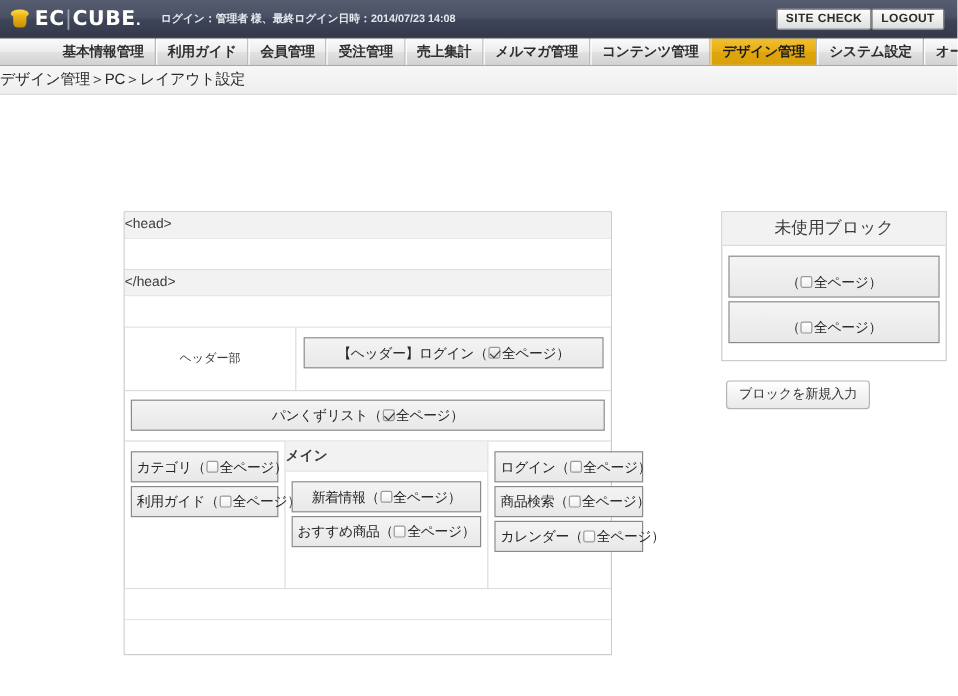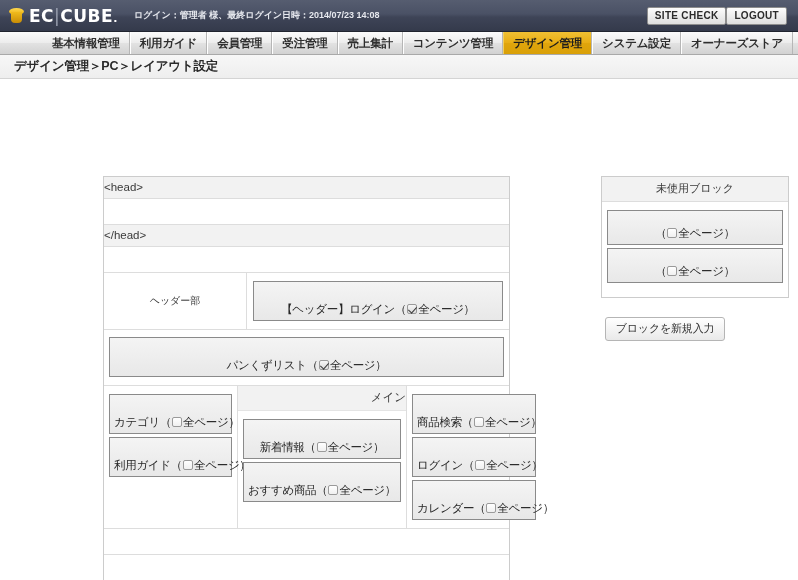--- a/index.html
+++ b/index.html
@@ -84,26 +84,24 @@
   .nav-tab.active {
     background: linear-gradient(to bottom,#f0c033 0%, #e8ad14 50%, #e0a50c 51%, #d9a008 100%);
     color: #1d1d1d;
     border-left-color: #f2ce5c;
   }
 
   
   #breadcrumb {
     height: 24px;
     display: flex; align-items: center;
-    padding-left: 14px;
     font-size: 12.5px; color: #2a2a2a;
     background: linear-gradient(to bottom,#f7f7f7,#eeeeee);
     border-bottom: 1px solid #d4d4d4;
     letter-spacing: -0.2px;
-    font-weight: bold;
   }
 
   
   #page {
     position: relative;
     width: 798px;
     height: 458px;
     border-radius: 11px;
   }
   #content {
@@ -138,21 +136,21 @@
   .band.tall  { min-height: 28px; }
 
   
   .blk {
     display: block;
     background: linear-gradient(to bottom,#f4f4f4,#e8e8e8);
     border: 1px solid #8a8a8a;
     text-align: center;
     font-size: 11.5px;
     color: #262626;
-    padding: 20px 4px 4px 4px;
+    padding: 6px 4px 4px 4px;
     margin: 3px 0;
     cursor: pointer;
     white-space: nowrap;
     letter-spacing: -0.3px;
     line-height: 14px;
   }
   .blk.two-line { white-space: normal; line-height: 13px; padding: 3px 2px 4px 2px; }
   .cb {
     display: inline-block;
     width: 10px; height: 10px;
@@ -190,40 +188,41 @@
   
   .full-cell { width: 100%; padding: 4px 5px 5px 5px; }
 
   
   .cols { display: flex; border-bottom: 1px solid #dddddd; }
   .col-left  { width: 134px; border-right: 1px solid #dddddd; padding: 5px 5px; min-height: 122px; }
   .col-mid   { flex: 1;      border-right: 1px solid #dddddd; min-height: 122px; }
   .col-right { width: 134px; padding: 5px 5px; min-height: 122px; }
   .mid-band {
     background: #f2f2f2;
-    text-align: right;
+    text-align: left;
     padding: 4px 0 5px 0;
     font-size: 11.5px;
     color: #3a3a3a;
     border-bottom: 1px solid #e4e4e4;
+    font-weight: bold;
   }
   .mid-body { padding: 5px 5px; }
 
   
   #unused-panel {
     position: absolute;
     left: 601px; top: 97px;
     width: 188px;
     border: 1px solid #cccccc;
     background: #ffffff;
   }
   #unused-title {
     background: #f2f2f2;
     text-align: center;
-    font-size: 11px; color: #3a3a3a;
+    font-size: 14px; color: #3a3a3a;
     padding: 4px 0 5px 0;
     border-bottom: 1px solid #dddddd;
   }
   #unused-body { padding: 5px 5px 11px 5px; }
 
   #new-block-btn-wrap {
     position: absolute;
     left: 571px; top: 238px;
     width: 188px;
     text-align: center;
@@ -258,20 +257,21 @@
       <button class="top-btn">LOGOUT</button>
     </div>
   </div>
 
   <div id="navbar">
       <div class="nav-tab">基本情報管理</div>
       <div class="nav-tab">利用ガイド</div>
       <div class="nav-tab">会員管理</div>
       <div class="nav-tab">受注管理</div>
       <div class="nav-tab">売上集計</div>
+      <div class="nav-tab">メルマガ管理</div>
       <div class="nav-tab">コンテンツ管理</div>
       <div class="nav-tab active">デザイン管理</div>
       <div class="nav-tab">システム設定</div>
       <div class="nav-tab">オーナーズストア</div>
     </div>
 
   <div id="breadcrumb">デザイン管理＞PC＞レイアウト設定</div>
 
   <div id="content">
 
@@ -309,22 +309,22 @@
             <div class="blk"><span>利用ガイド</span>（<span class="cb"></span><span>全ページ）</span></div>
           </div>
         <div class="col-mid">
           <div class="mid-band">メイン</div>
           <div class="mid-body" id="main-blocks">
               <div class="blk"><span>新着情報</span>（<span class="cb"></span><span>全ページ）</span></div>
               <div class="blk"><span>おすすめ商品</span>（<span class="cb"></span><span>全ページ）</span></div>
             </div>
         </div>
         <div class="col-right" id="right-blocks">
+            <div class="blk"><span>ログイン</span>（<span class="cb"></span><span>全ページ）</span></div>
             <div class="blk"><span>商品検索</span>（<span class="cb"></span><span>全ページ）</span></div>
-            <div class="blk"><span>ログイン</span>（<span class="cb"></span><span>全ページ）</span></div>
             <div class="blk"><span>カレンダー</span>（<span class="cb"></span><span>全ページ）</span></div>
           </div>
       </div>
 
       <div class="lt-row">
         <div class="band plain"></div>
       </div>
       <div class="lt-row">
         <div class="band plain tall"></div>
       </div>

